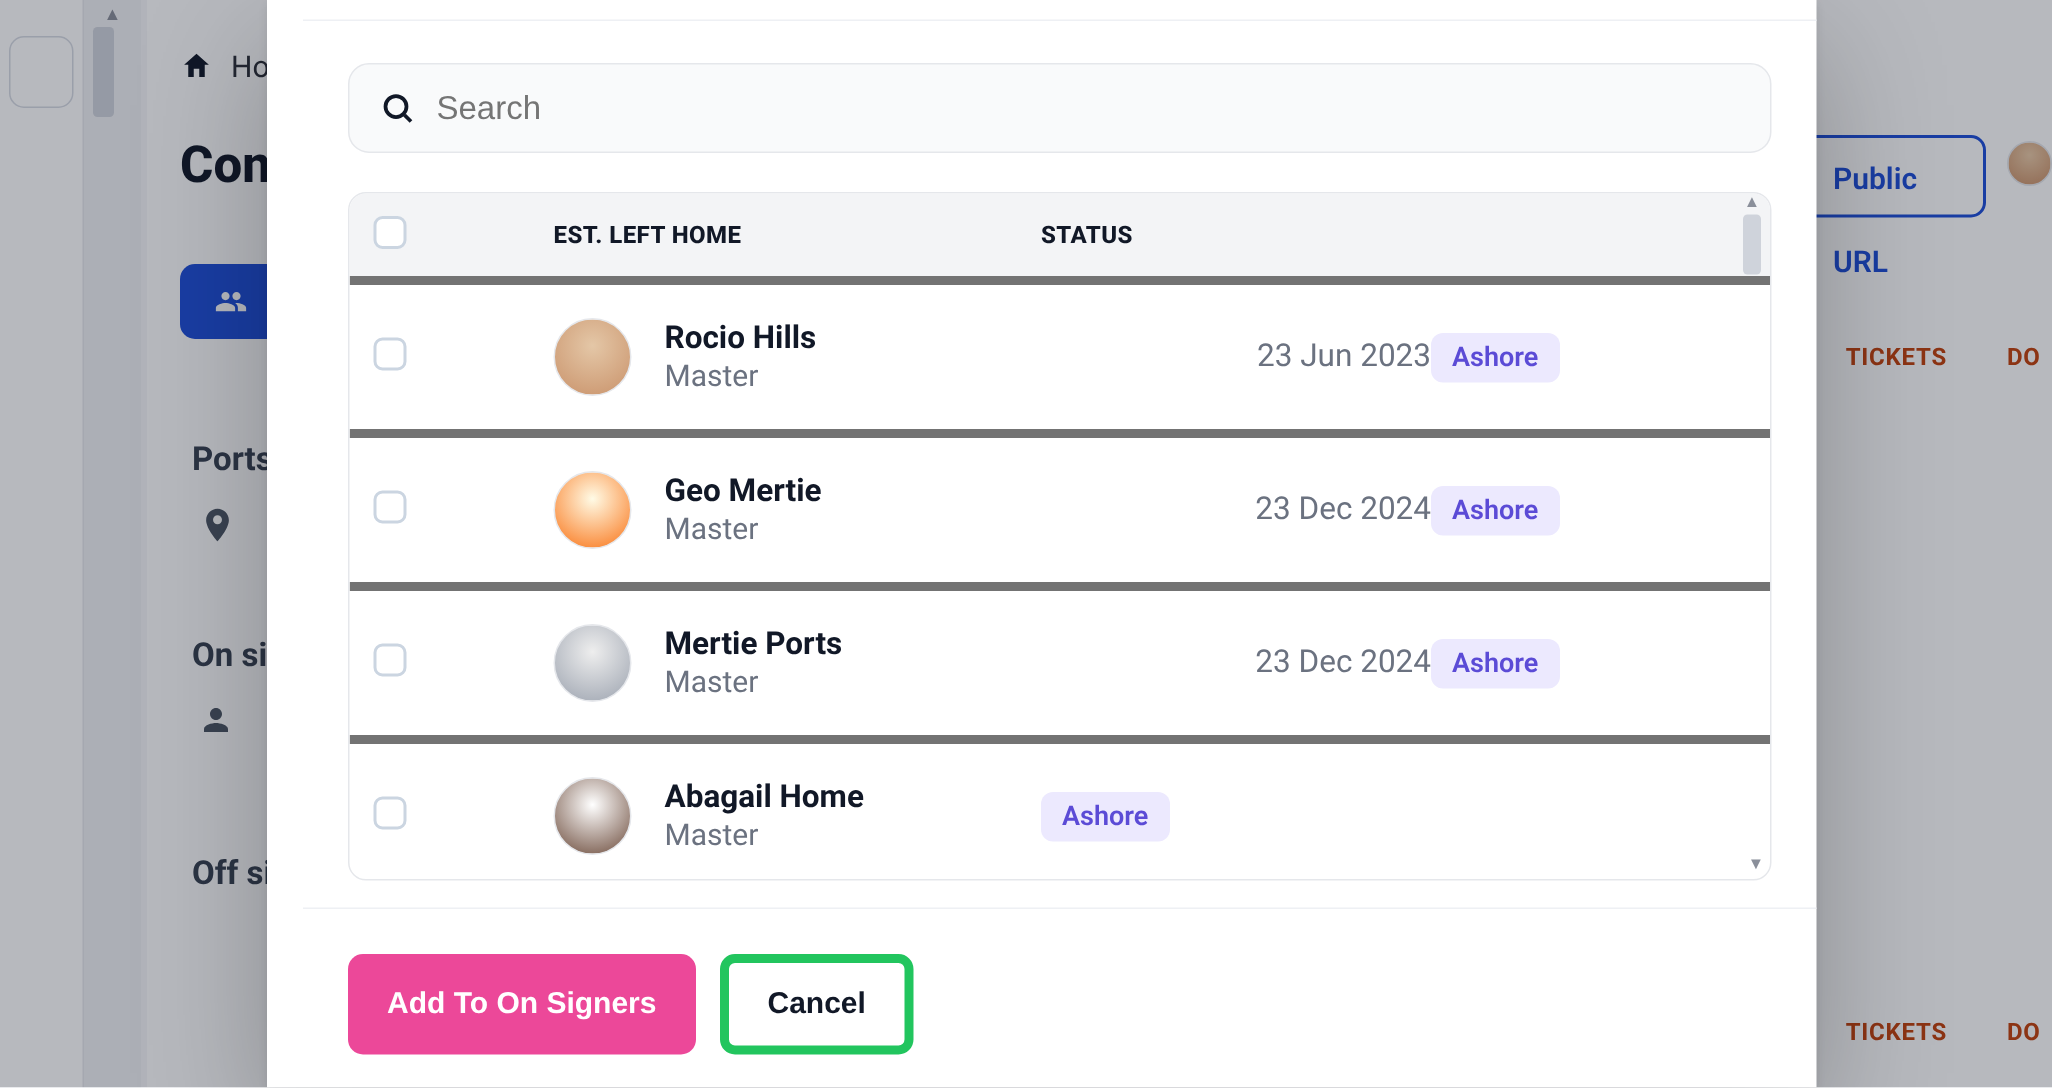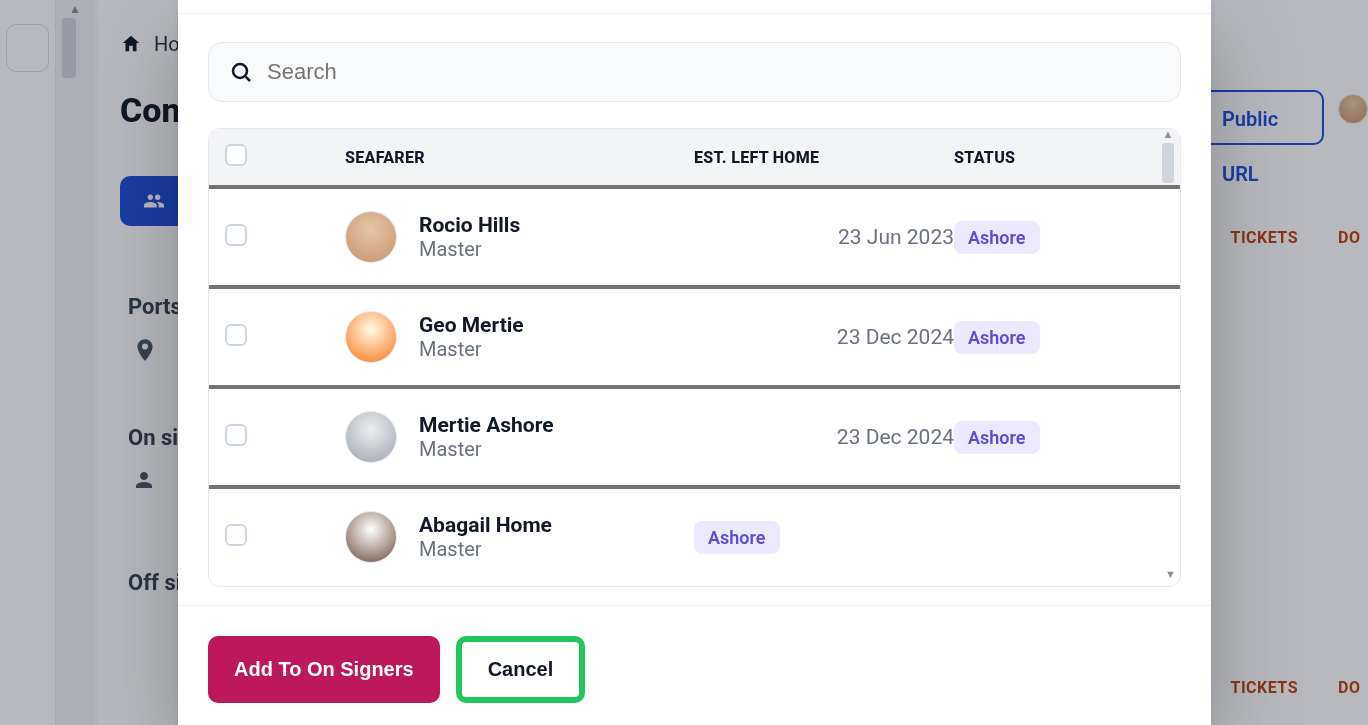--- a/index.html
+++ b/index.html
@@ -34,54 +34,54 @@
   .bg-docs1 { right: -10px; top: 138px; width: 40px; overflow: hidden; }
   .bg-tickets2 { right: 70px; top: 588px; }
   .bg-docs2 { right: -10px; top: 588px; width: 40px; overflow: hidden; }
   .bg-ticket-ico { right: 116px; top: 252px; width: 26px; height: 20px; border: 2px solid #9aa0ab; border-radius: 4px; }
   .bg-doc-ico { right: 6px; top: 248px; width: 22px; height: 24px; background: #22c55e; border-radius: 3px; box-shadow: -4px 0 0 #22c55e66; }
 
   
   .overlay-dim { position: absolute; inset: 0; background: rgba(17,24,39,0.30); }
 
   
-  .modal { position: absolute; left: 178px; right: 157px; top: 0; bottom: 0; background: #fff; box-shadow: 0 30px 80px rgba(0,0,0,.25), 0 2px 6px rgba(0,0,0,.08); display: flex; flex-direction: column; }
+  .modal { position: absolute; left: 178px; right: 157px; top: 0; bottom: 0; background: #fff; box-shadow: 0 30px 80px rgba(0,0,0,.25), 0 2px 6px rgba(0,0,0,.08); display: flex; flex-direction: column; padding-left: 24px; }
   .modal .hr-top { height: 14px; border-bottom: 1px solid #eef0f4; }
   .modal .body { padding: 28px 30px 0; flex: 1; display: flex; flex-direction: column; min-height: 0; }
 
   .search-wrap { display: flex; align-items: center; gap: 14px; border: 1px solid #e5e7eb; border-radius: 14px; background: #f9fafb; padding: 16px 20px; font-size: 22px; color: #6b7280; }
   .search-wrap input { border: none; background: transparent; outline: none; font-size: 22px; color: #374151; flex: 1; }
   .search-ico { width: 24px; height: 24px; color: #111827; }
 
   .table-card { margin-top: 26px; border: 1px solid #e5e7eb; border-radius: 12px; overflow: hidden; display: flex; flex-direction: column; min-height: 0; flex: 1; margin-bottom: 18px; }
   .table-head { display: grid; grid-template-columns: 120px 1fr 260px 210px; align-items: center; background: #f3f4f6; height: 56px; padding: 0 16px; font-weight: 800; color: #111827; position: relative; }
   .th { font-size: 16px; letter-spacing: .3px; }
   .chk { width: 22px; height: 22px; border: 2px solid #cbd5e1; border-radius: 6px; background: #fff; display: inline-block; }
   .head-scroll { position: absolute; right: 4px; top: 0; width: 16px; height: 56px; display:flex; flex-direction:column; align-items:center; }
   .head-scroll .tri { font-size: 11px; color: #8a8f9a; line-height: 12px; }
   .head-scroll .thumb { flex: 1; width: 12px; background: #cfd3db; border-radius: 3px; margin: 2px 0; }
 
   .rows { overflow: hidden; position: relative; }
-  .row { display: grid; grid-template-columns: 120px 1fr 260px 210px; align-items: center; padding: 22px 16px; border-top: 4px solid #737373; }
+  .row { display: grid; grid-template-columns: 120px 1fr 260px 210px; align-items: center; padding: 22px 16px; border-top: 6px solid #737373; }
   .seafarer-cell { display: flex; align-items: center; gap: 22px; }
   .avatar { width: 52px; height: 52px; border-radius: 50%; background: radial-gradient(circle at 50% 35%, #e4c7a7, #c9926a); border: 1px solid #e5e7eb; flex: none; }
   .avatar.v2 { background: radial-gradient(circle at 50% 35%, #fffbe6, #f97316); }
   .avatar.v3 { background: radial-gradient(circle at 50% 35%, #eee, #9ca3af); }
   .avatar.v4 { background: radial-gradient(circle at 50% 35%, #fff, #6b4a3a); }
   .name { font-size: 21px; font-weight: 700; color: #111827; }
   .role { font-size: 20px; color: #6b7280; margin-top: 0; }
   .date { font-size: 21px; color: #6b7280; text-align: right; }
   .badge { display: inline-block; padding: 6px 14px; border-radius: 8px; background: #ece9fe; color: #5b4bd6; font-weight: 600; font-size: 18px; }
 
   .rows .end-tri { position: absolute; right: 4px; bottom: 4px; font-size: 11px; color: #8a8f9a; }
 
   .modal .hr-bottom { border-top: 1px solid #eef0f4; }
   .footer { display: flex; gap: 16px; padding: 30px 30px 22px; }
   .btn { font-size: 20px; font-weight: 700; border-radius: 10px; padding: 16px 26px; cursor: pointer; }
-  .btn-primary { background: #be185d; color: #fff; border: none; }
+  .btn-primary { background: #ec4899; color: #fff; border: none; }
   .btn-secondary { background: #fff; color: #111827; border: 6px solid #22c55e; }
 </style>
 </head>
 <body>
 
 <div class="bg-page">
   <div class="bg-left-rail">
     <div class="rail-box"></div>
   </div>
   <div class="bg-scroll-col">
@@ -138,21 +138,20 @@
       <svg class="search-ico" viewBox="0 0 24 24" fill="none" stroke="#111827" stroke-width="2.5">
           <circle cx="11" cy="11" r="7"></circle>
           <line x1="21" y1="21" x2="16.65" y2="16.65"></line>
         </svg>
       <input type="text" placeholder="Search" style="">
     </label>
 
     <div class="table-card">
       <div class="table-head">
         <div><span class="chk"></span></div>
-        <div class="th">SEAFARER</div>
         <div class="th">EST. LEFT HOME</div>
         <div class="th">STATUS</div>
         <div class="head-scroll">
           <span class="tri">▲</span>
           <div class="thumb"></div>
         </div>
       </div>
       <div class="rows" id="rows">
 
         <div class="row">
@@ -177,21 +176,21 @@
       </div>
     </div>
     <div class="date">23 Dec 2024</div>
     <div><span class="badge">Ashore</span></div>
           </div>
           <div class="row">
     <div><span class="chk"></span></div>
     <div class="seafarer-cell">
       <div class="avatar v3"></div>
       <div>
-        <div class="name">Mertie Ashore</div>
+        <div class="name">Mertie Ports</div>
         <div class="role">Master</div>
       </div>
     </div>
     <div class="date">23 Dec 2024</div>
     <div><span class="badge">Ashore</span></div>
           </div>
           <div class="row">
     <div><span class="chk"></span></div>
     <div class="seafarer-cell">
       <div class="avatar v4"></div>

